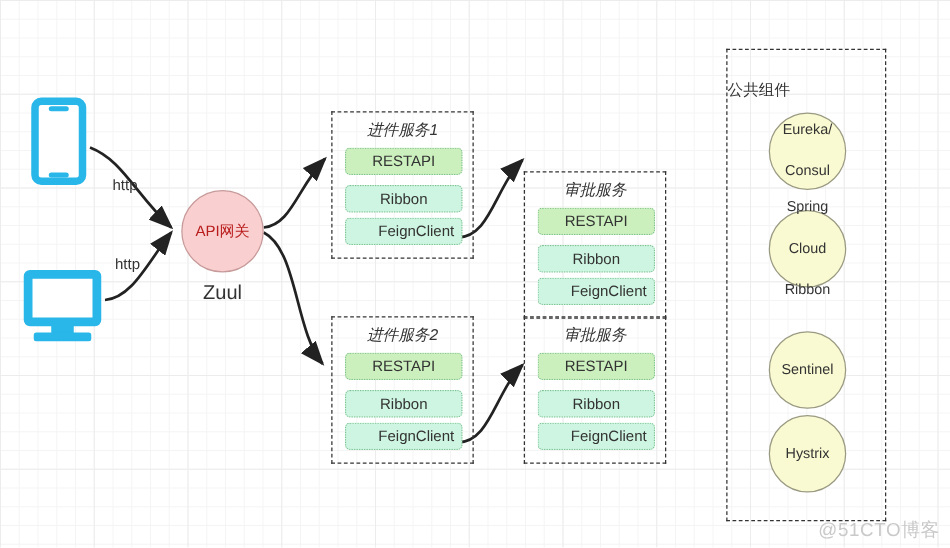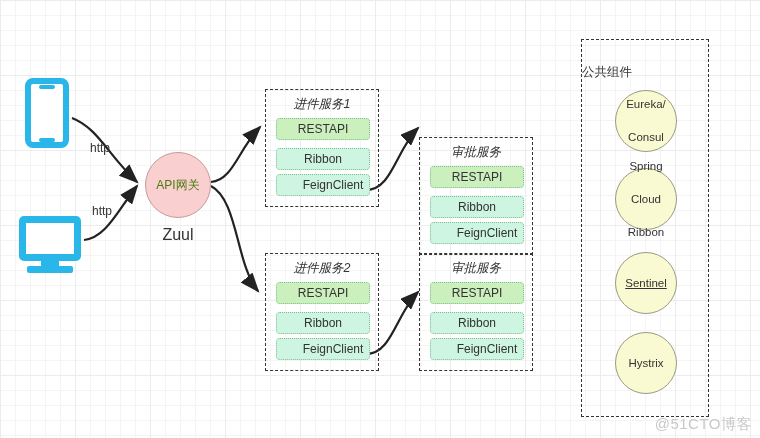--- a/index.html
+++ b/index.html
@@ -86,21 +86,21 @@
     left: 145px; top: 152px;
     width: 66px; height: 66px;
     border-radius: 50%;
     background: #f9cfcf;
     border: 1px solid #c79a9a;
     box-sizing: border-box;
     display: flex;
     align-items: center;
     justify-content: center;
     font-size: 12px;
-    color: #4d7c0f;
+    color: #b91c1c;
   }
   .gw-sub {
     position: absolute;
     left: 145px; top: 226px;
     width: 66px;
     text-align: center;
     font-size: 16px;
     color: #333333;
   }
 
@@ -271,21 +271,21 @@
       <span>Eureka/</span>
       <span>Consul</span>
     </div>
 
     <div class="comp-circle" style="top:128px;">
       <span>Spring</span>
       <span>Cloud</span>
       <span>Ribbon</span>
     </div>
 
-    <div class="comp-circle" style="top:212px;text-decoration:underline;">
+    <div class="comp-circle" style="top:225px;">
       <span>Sentinel</span>
     </div>
 
     <div class="comp-circle" style="top:292px;">
       <span>Hystrix</span>
     </div>
   </div>
 
   <div class="watermark">@51CTO博客</div>
 

